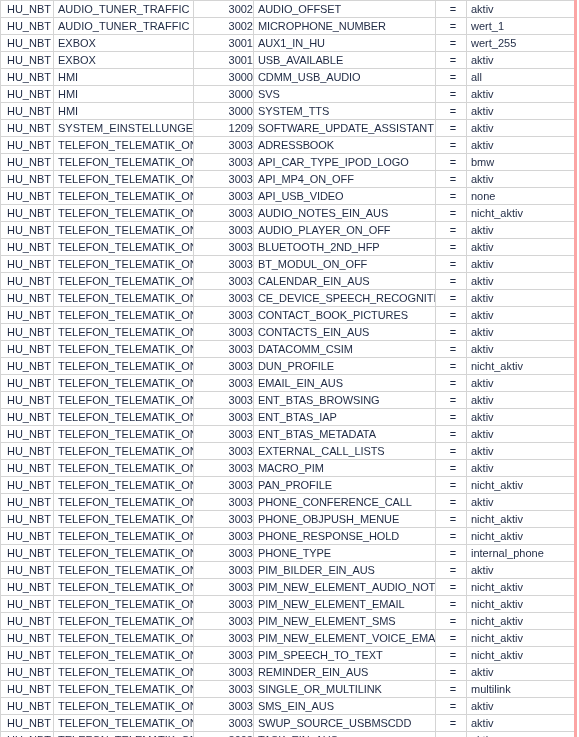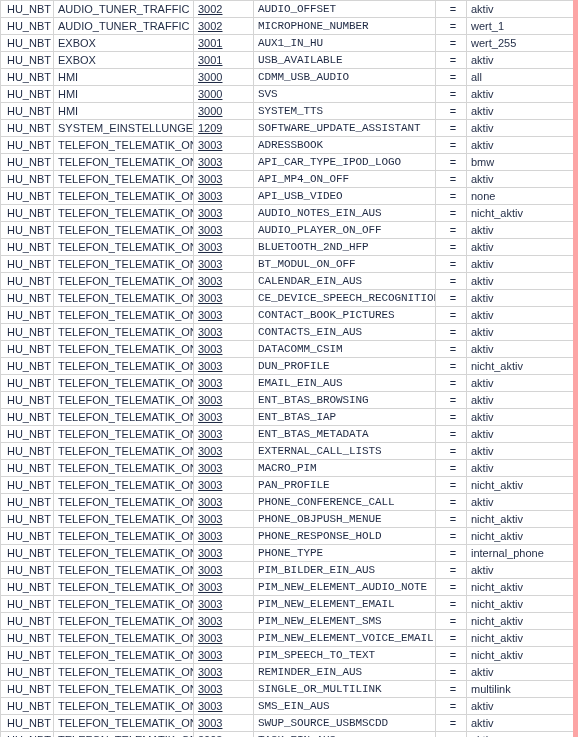--- a/index.html
+++ b/index.html
@@ -44,26 +44,26 @@
   }
   
   col.c-ecu    { width: 53px; }
   col.c-mod    { width: 140px; }
   col.c-num    { width: 60px; }
   col.c-param  { width: 182px; }
   col.c-eq     { width: 31px; }
   col.c-val    { width: 109px; }
 
   td.ecu   { text-align: center; }
-  td.num   { text-align: left; text-decoration: underline; }
+  td.num   { text-align: right; }
   td.eq    { text-align: center; padding-left: 0; }
-  td.param { letter-spacing: -0.1px; font-family: Liberation Mono, monospace; }
+  td.param { letter-spacing: -0.1px; }
   td.val   { border-right: none; }
   
-  table.grid tr td:last-child { border-right: 5px solid #fca5a5; }
+  table.grid tr td:last-child { border-right: 3px solid #fca5a5; }
 </style>
 </head>
 <body>
 
 <div id="sheet">
   <table class="grid">
     <colgroup>
       <col class="c-ecu">
       <col class="c-mod">
       <col class="c-num">

